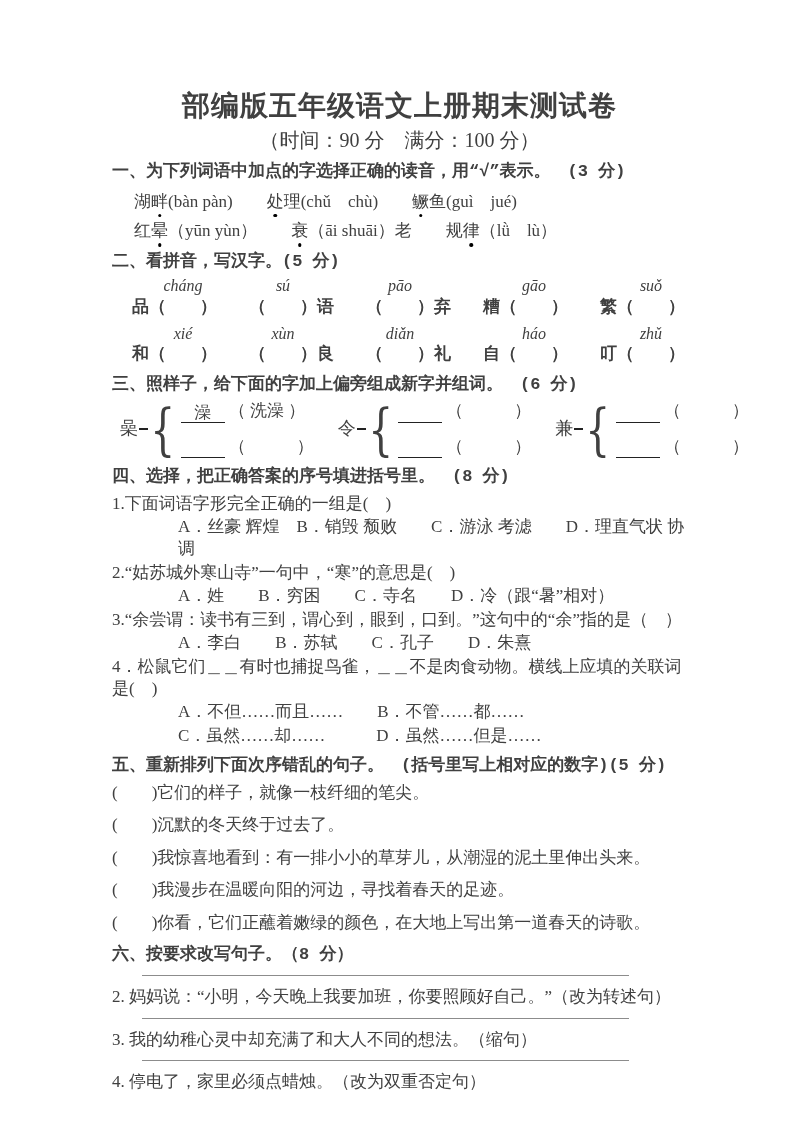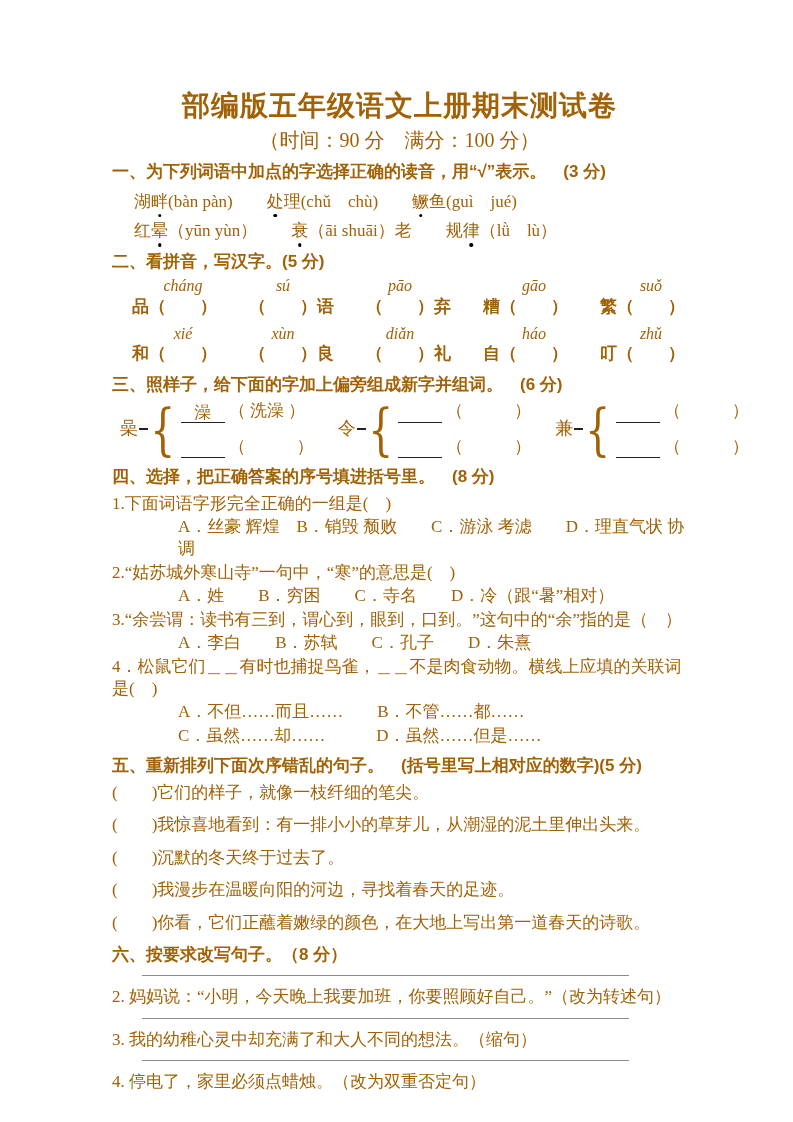--- a/index.html
+++ b/index.html
@@ -1,26 +1,26 @@
 <!DOCTYPE html>
 <html><head>
 <meta charset="utf-8">
 <style>
   html,body { margin:0; padding:0; background:#ffffff; }
   .page {
     position:relative; width:793px; height:1122px; box-sizing:border-box;
-    background:#fff; color:#a16207; overflow:hidden;
+    background:#fff; color:#404040; overflow:hidden;
     padding:88px 106px 0 112px;
     font-family:"Liberation Serif","DejaVu Serif",serif;
     font-size:17px; line-height:1.32;
   }
   .title { margin:0; text-align:center; font-family:"Liberation Serif","DejaVu Serif",serif;
     font-weight:700; font-size:28px; line-height:1.25; letter-spacing:1px; }
   .subtitle { text-align:center; font-size:20px; margin:4px 0 3px; }
-  .shead { font-family:Liberation Sans, sans-serif; font-weight:700;
+  .shead { font-family:Liberation Mono, monospace; font-weight:700;
     font-size:17px; margin:8px 0 4px; }
   
   .wrow { display:flex; gap:34px; padding-left:22px; margin:7px 0; }
   .word { white-space:nowrap; }
   .dotc { position:relative; display:inline-block; }
   .dotc::after { content:""; position:absolute; left:50%; bottom:-4px; transform:translateX(-50%);
     width:3.5px; height:3.5px; border-radius:50%; background:#000; }
   
   .prow { display:flex; gap:32px; padding-left:20px; margin:2px 0 7px; }
   .pyitem { display:inline-grid; grid-template-columns:auto auto auto; justify-items:center;font-family:Liberation Serif, serif; }
@@ -202,22 +202,22 @@
     <div class="opts">A．李白　　B．苏轼　　C．孔子　　D．朱熹</div>
 
     <div class="q">4．松鼠它们＿＿有时也捕捉鸟雀，＿＿不是肉食动物。横线上应填的关联词是(　)</div>
     <div class="opts">A．不但……而且……　　B．不管……都……</div>
     <div class="opts">C．虽然……却……　　　D．虽然……但是……</div>
   </div>
 
   <div>
     <div class="shead" style="">五、重新排列下面次序错乱的句子。　(括号里写上相对应的数字)(5 分)</div>
     <div class="sent">(　　)它们的样子，就像一枝纤细的笔尖。</div>
+    <div class="sent">(　　)沉默的冬天终于过去了。</div>
     <div class="sent">(　　)我惊喜地看到：有一排小小的草芽儿，从潮湿的泥土里伸出头来。</div>
-    <div class="sent">(　　)沉默的冬天终于过去了。</div>
     <div class="sent">(　　)我漫步在温暖向阳的河边，寻找着春天的足迹。</div>
     <div class="sent">(　　)你看，它们正蘸着嫩绿的颜色，在大地上写出第一道春天的诗歌。</div>
   </div>
 
   <div>
     <div class="shead">六、按要求改写句子。（8 分）</div>
     <div class="ansline"></div>
     <div class="ritem">2. 妈妈说：“小明，今天晚上我要加班，你要照顾好自己。”（改为转述句）</div>
     <div class="ansline"></div>
     <div class="ritem">3. 我的幼稚心灵中却充满了和大人不同的想法。（缩句）</div>

